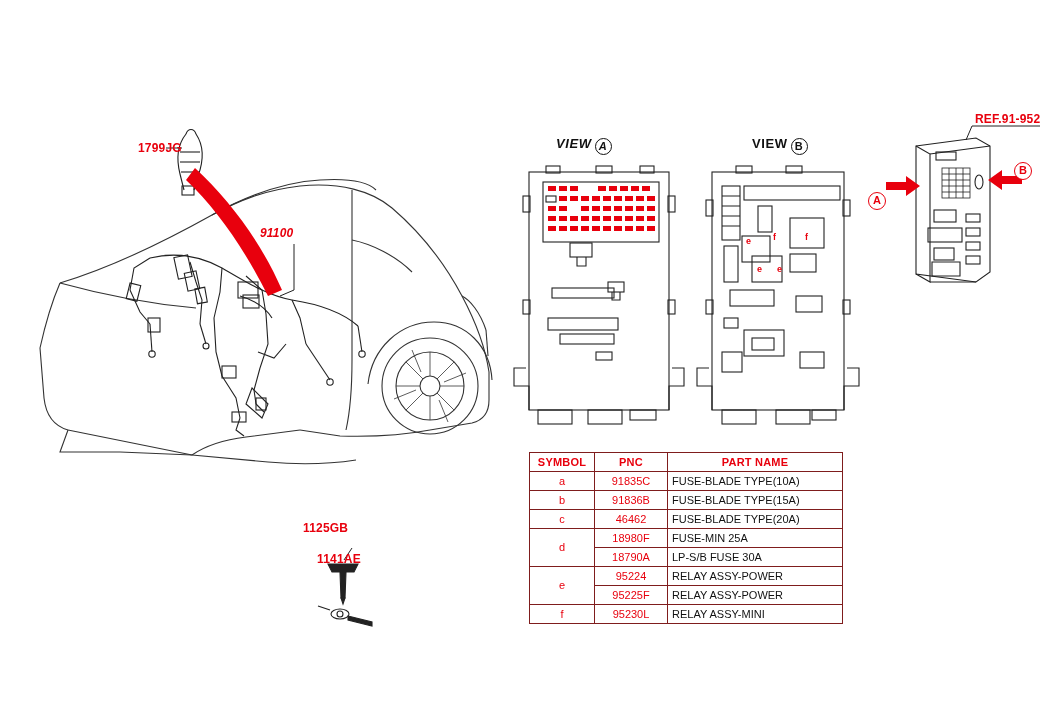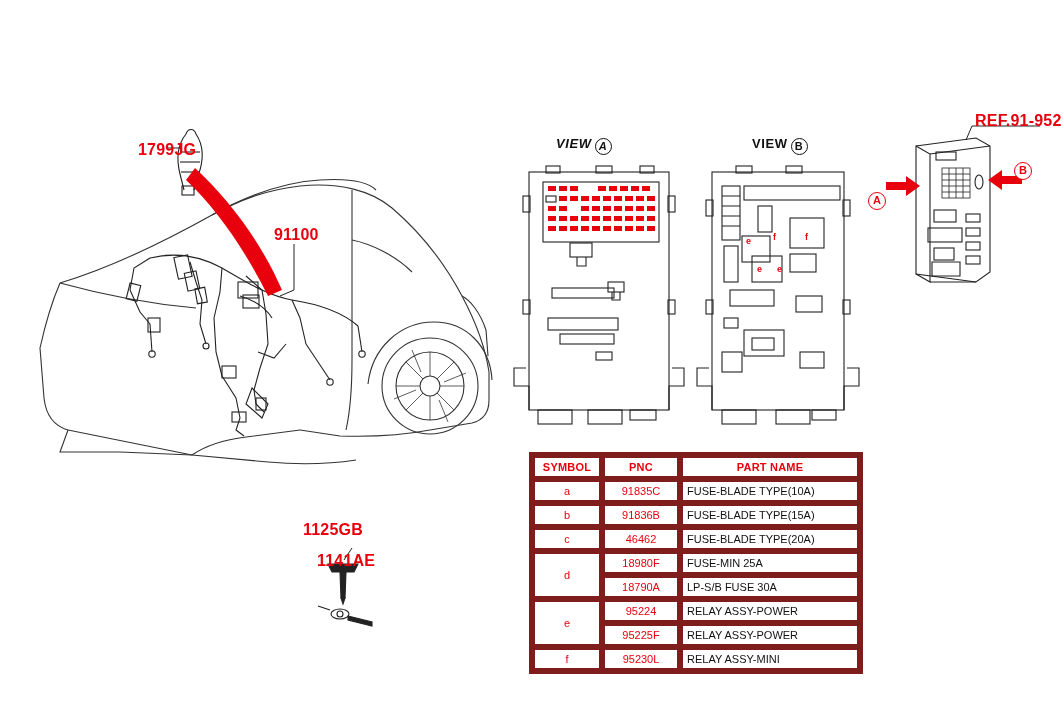--- a/index.html
+++ b/index.html
@@ -22,21 +22,21 @@
   }
   svg.art {
     position: absolute;
     left: 0; top: 0;
     width: 1063px;
     height: 727px;
     overflow: visible;
   }
   .lbl {
     position: absolute;
-    font-size: 16px;
+    font-size: 12px;
     color: #e8000d;
     font-weight: bold;
     white-space: nowrap;
     letter-spacing: 0.2px;
   }
   .viewlabel {
     position: absolute;
     font-size: 13px;
     color: #111;
     font-weight: bold;
@@ -72,21 +72,21 @@
   
   .ptable {
     position: absolute;
     left: 529px;
     top: 452px;
     border-collapse: collapse;
     font-size: 11px;
     background: #fff;
   }
   .ptable td, .ptable th {
-    border: 6px solid #7f1d1d;
+    border: 1px solid #7f1d1d;
     padding: 1px 4px;
     height: 16px;
     line-height: 15px;
     font-weight: normal;
     text-align: center;
     color: #111;
   }
   .ptable th {
     font-weight: bold;
     color: #e8000d;
@@ -398,21 +398,21 @@
 
     <g fill="#e8000d">
       <path d="M886 182 L906 182 L906 176 L920 186 L906 196 L906 190 L886 190 Z"></path>
     </g>
     <g fill="#e8000d">
       <path d="M1022 176 L1002 176 L1002 170 L988 180 L1002 190 L1002 184 L1022 184 Z"></path>
     </g>
   </svg>
 
   <div class="lbl" style="left:110px; top:141px;margin-left:28px;">1799JG</div>
-  <div class="lbl" style="left:274px; top:226px;">91100</div>
+  <div class="lbl" style="left:260px; top:226px;font-style:italic;">91100</div>
   <div class="lbl" style="left:303px; top:521px;">1125GB</div>
   <div class="lbl" style="left:317px; top:536px;margin-top:16px;">1141AE</div>
   <div class="lbl" style="left:975px; top:112px;">REF.91-952</div>
 
   <div class="viewlabel" style="left:556px; top:136px;font-style:italic;">
     <span>VIEW</span><span class="circled">A</span>
   </div>
   <div class="viewlabel" style="left:752px; top:136px;">
     <span>VIEW</span><span class="circled">B</span>
   </div>

